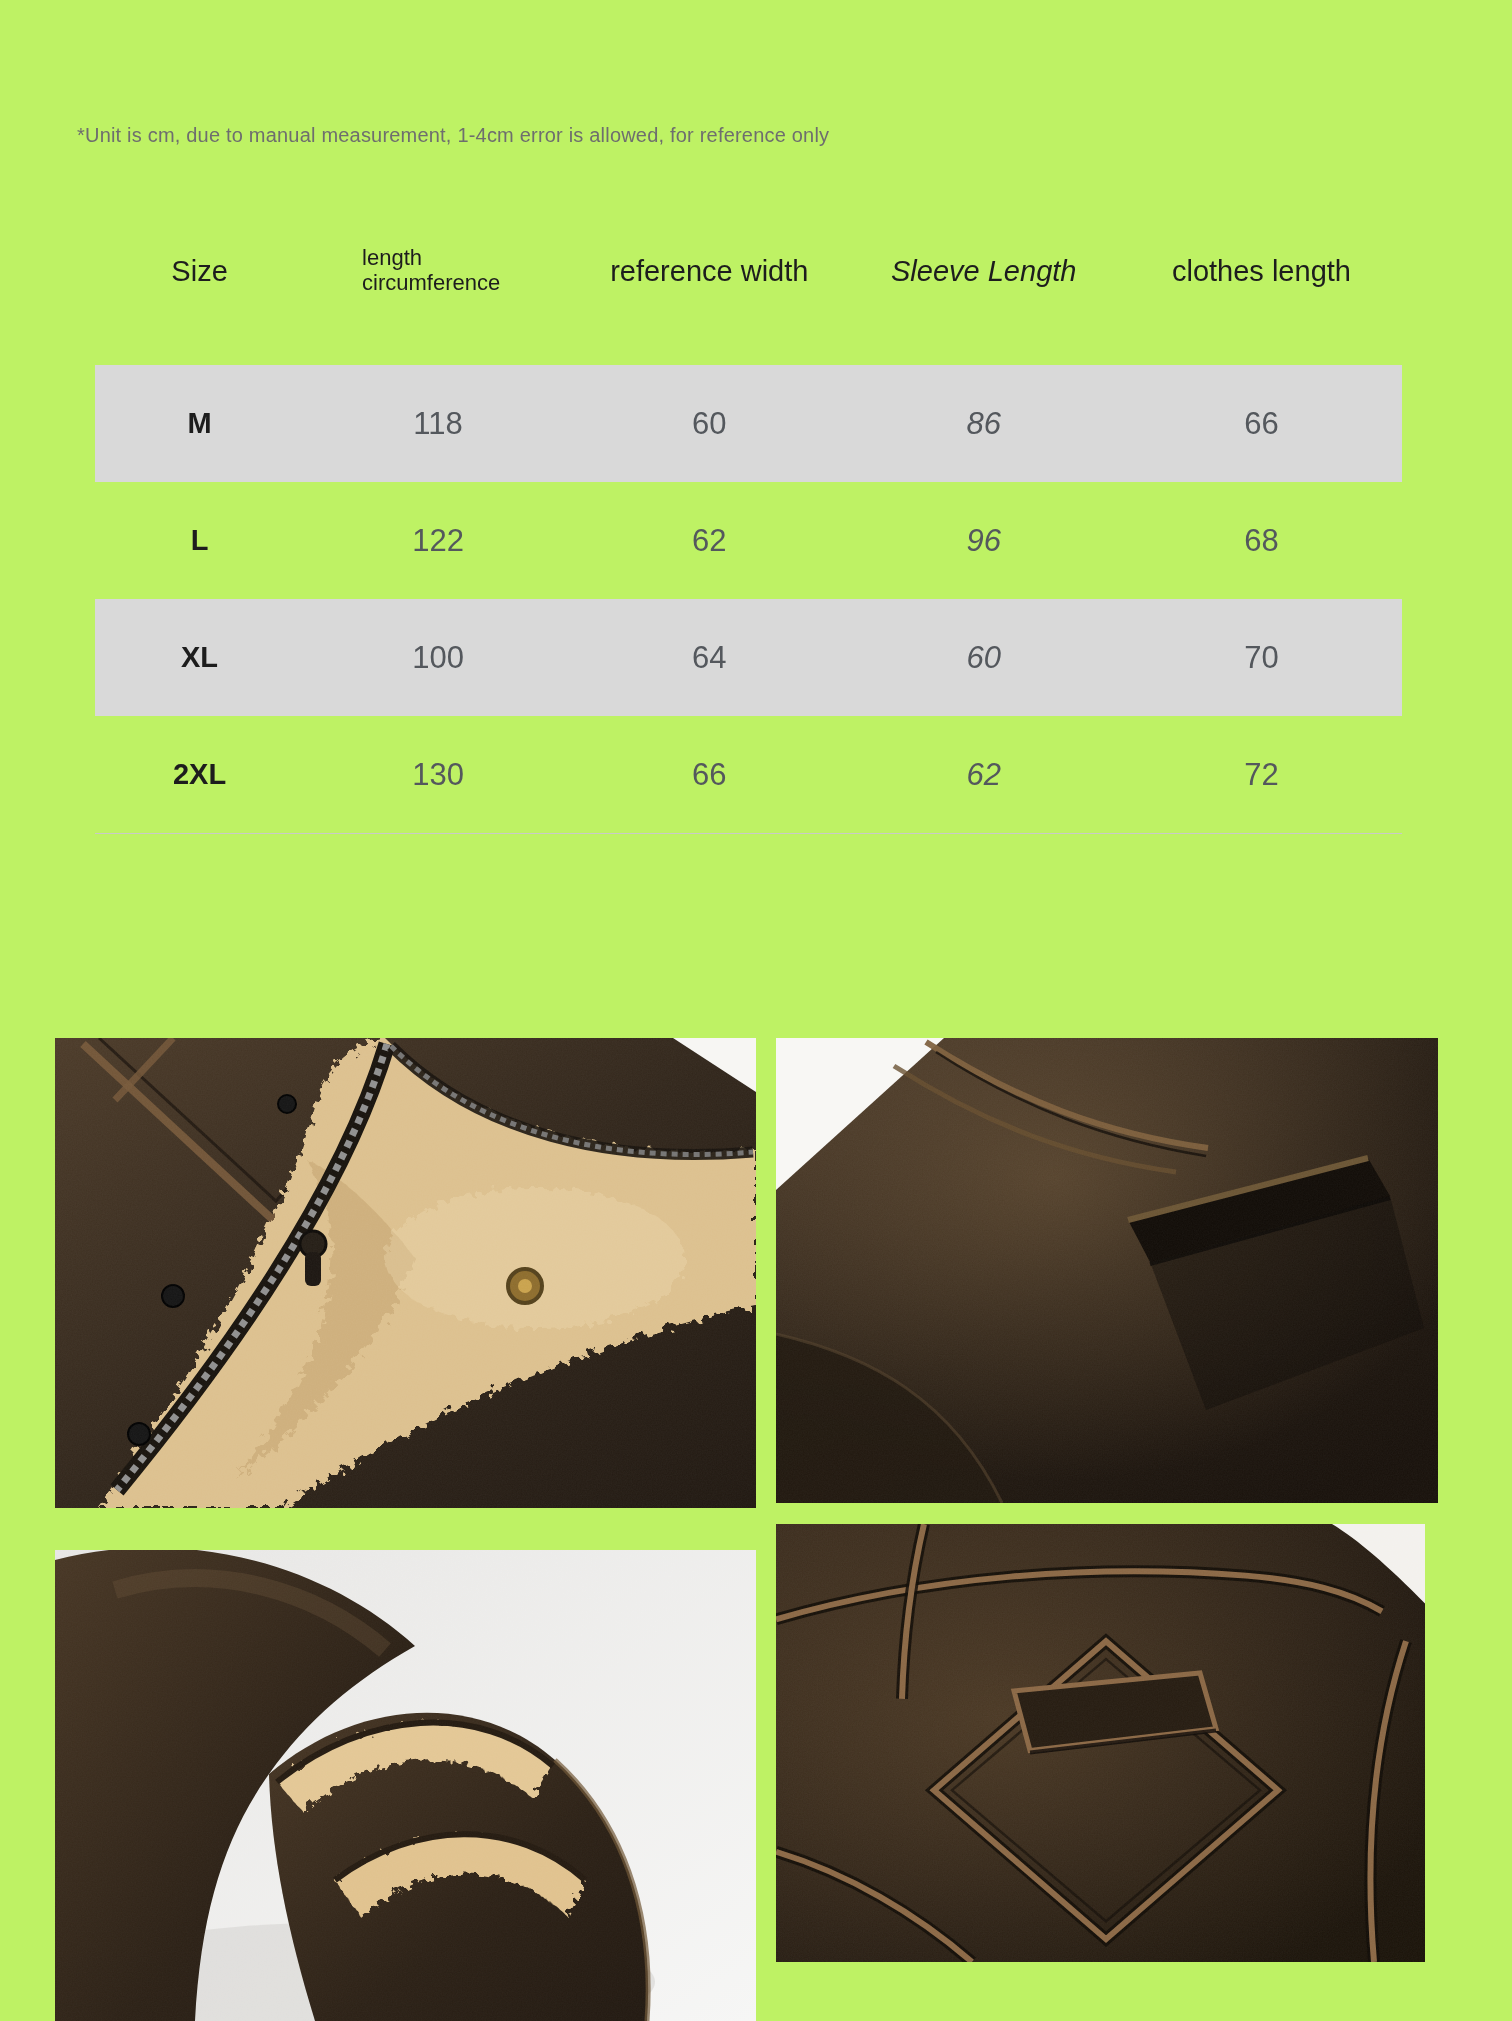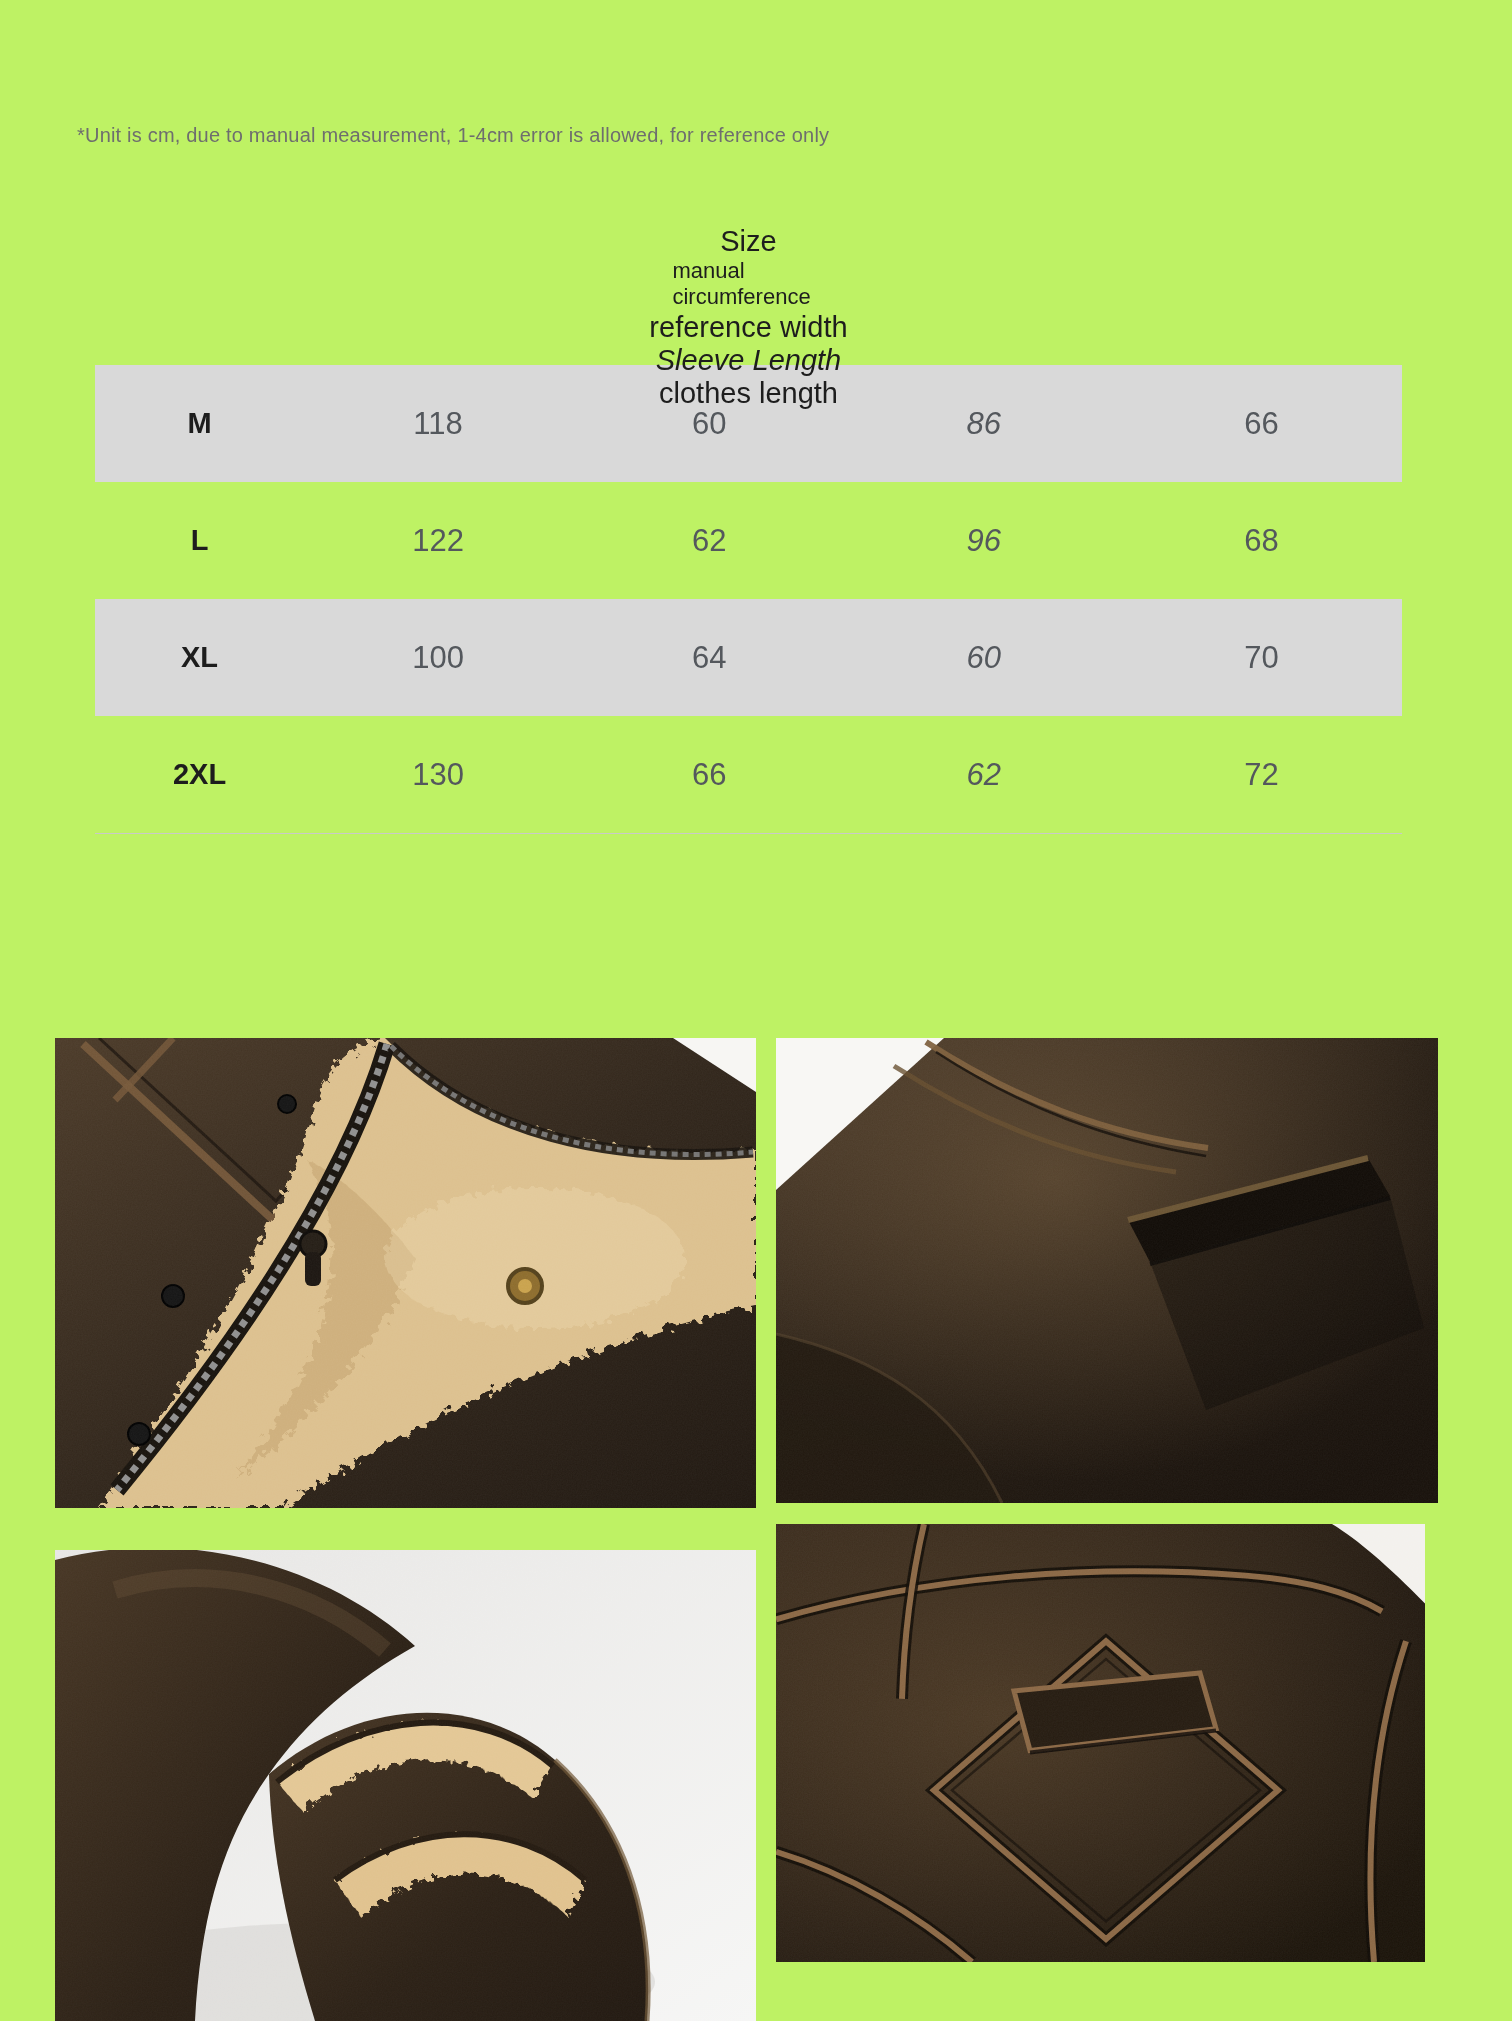--- a/index.html
+++ b/index.html
@@ -7,21 +7,21 @@
     position:relative;width:1512px;height:2021px;background:#bef264;overflow:hidden;
     font-family:"Liberation Sans","DejaVu Sans",sans-serif;
   }
   
   .disclaimer{
     position:absolute;left:77px;top:124px;
     font-size:20px;color:#6e6e6e;letter-spacing:.2px;white-space:nowrap;
   }
   
   .size-chart{position:absolute;left:95px;top:225px;width:1307px;}
-  .chart-header{display:flex;align-items:center;height:92px;margin-bottom:48px;color:var(--header-color,#1d1d1d);flex-direction:column;}
+  .chart-header{display:flex;align-items:center;height:92px;margin-bottom:48px;color:var(--header-color,#1d1d1d);}
   .hcell{font-size:29px;text-align:center;font-weight:400;}
   .c1{width:16%;}.c2{width:20.5%;}.c3{width:21%;}.c4{width:21%;font-style:italic;}.c5{width:21.5%;}
   .chest-wrap{display:inline-block;width:152px;text-align:left;font-size:22px;line-height:1.18;}
   .chart-row{display:flex;align-items:center;height:117px;}
   .chart-row.zebra{background:var(--zebra,#d9d9d9);}
   .cell{font-size:31px;text-align:center;color:var(--value-color,#54585d);}
   .size-cell{font-size:29px;font-weight:700;color:var(--header-color,#1d1d1d);}
   .chart-divider{height:1px;background:#c9c9c9;}
   
   .photo{position:absolute;margin:0;padding:0;}
@@ -34,21 +34,21 @@
 </head>
 <body>
 
 <div class="page">
 
   <div class="disclaimer">*Unit is cm, due to manual measurement, 1-4cm error is allowed, for reference only</div>
 
   <div class="size-chart">
     <div class="chart-header">
       <div class="hcell c1">Size</div>
-      <div class="hcell c2"><span class="chest-wrap">manual circumference</span></div>
+      <div class="hcell c2"><span class="chest-wrap">length circumference</span></div>
       <div class="hcell c3">reference width</div>
       <div class="hcell c4">Sleeve Length</div>
       <div class="hcell c5">clothes length</div>
     </div>
 
     <div class="chart-row zebra">
       <div class="cell size-cell c1">M</div>
       <div class="cell c2">118</div>
       <div class="cell c3">60</div>
       <div class="cell c4">86</div>

